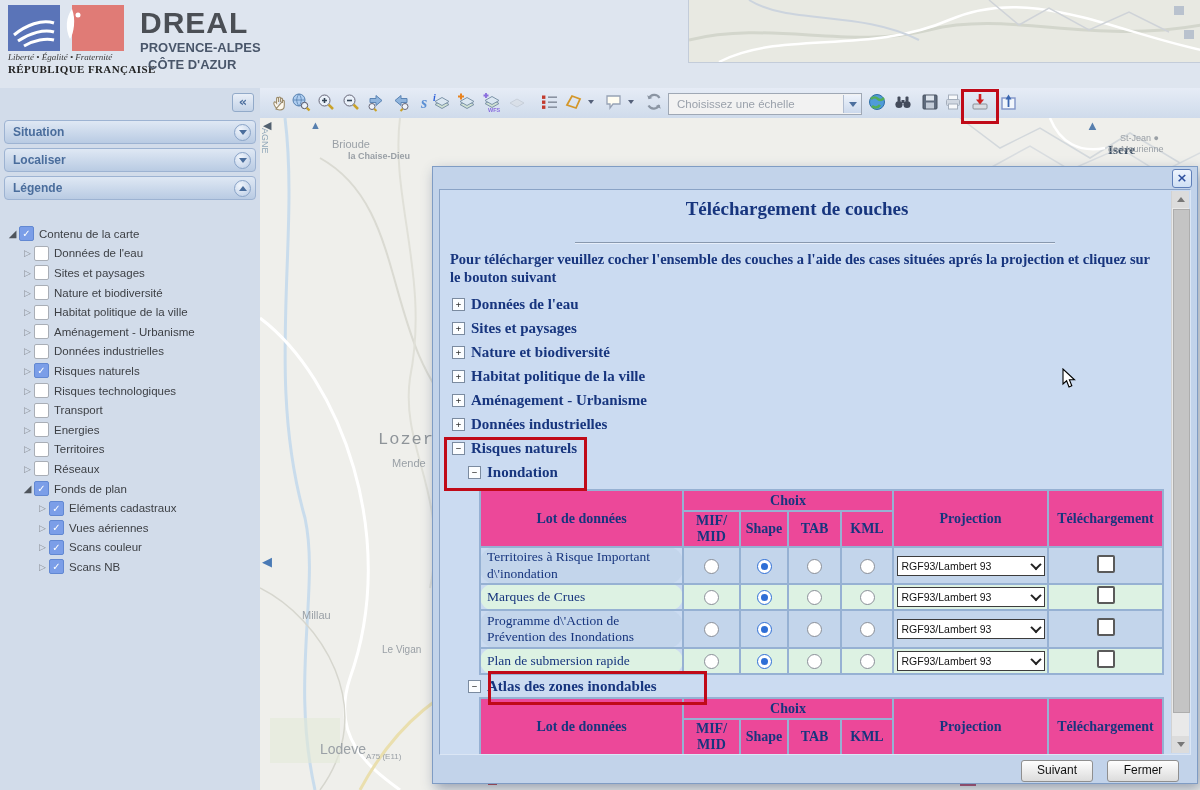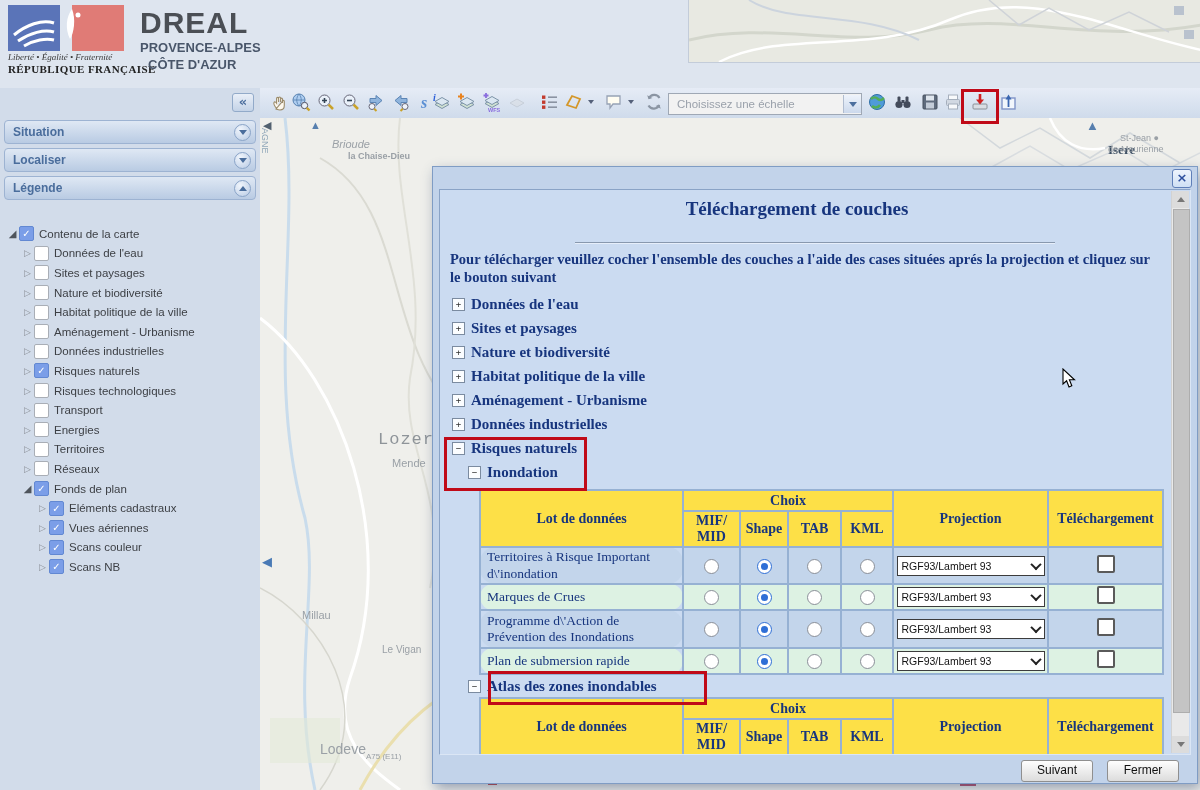--- a/index.html
+++ b/index.html
@@ -69,21 +69,21 @@
   .dsec{height:24px;display:flex;align-items:center;}
   .pmbox{display:inline-block;width:11px;height:11px;border:1px solid #7b8ba0;background:#fbfdff;
     font:9px/10px "DejaVu Sans Mono",monospace;color:#333;text-align:center;margin-right:6px;cursor:pointer;flex:0 0 11px;}
   .dslabel{font:bold 15px "Liberation Serif",serif;color:#17357e;white-space:nowrap;}
   .tbl-mount{position:absolute;left:39px;}
   #table1-mount{top:299px;}
   #atlas-row{position:absolute;left:28px;top:484px;height:24px;display:flex;align-items:center;}
   #table2-mount{top:507px;}
   table.dl-table{border-collapse:collapse;table-layout:fixed;}
   .dl-table th,.dl-table td{border:2px solid #96b1d3;overflow:hidden;}
-  .dl-table th{background:#fde047;font:bold 14px "Liberation Serif",serif;color:#17357e;padding:1px 2px;}
+  .dl-table th{background:#ec4899;font:bold 14px "Liberation Serif",serif;color:#17357e;padding:1px 2px;}
   .dl-table thead tr:nth-child(1){height:21px;}
   .dl-table thead tr:nth-child(2){height:35px;}
   .dl-table tbody tr:nth-child(1){height:37px;}
   .dl-table tbody tr:nth-child(2){height:25px;}
   .dl-table tbody tr:nth-child(3){height:38px;}
   .dl-table tbody tr:nth-child(4){height:24px;}
   .dl-table tbody tr.blue td{background:#c3d5eb;}
   .dl-table tbody tr.mint td{background:#ddf2e3;}
   .dl-table td.lbl{font:13.5px/1.2 "Liberation Serif",serif;color:#17357e;padding:1px 6px;border-radius:15px;}
   .dl-table td.ctr{text-align:center;vertical-align:middle;}
@@ -409,21 +409,21 @@
       <rect x="10" y="600" width="70" height="45" fill="#e3e9d8" opacity=".6"></rect>
       <rect x="200" y="652" width="14" height="9" fill="#a06ab8"></rect>
       <rect x="228" y="660" width="9" height="7" fill="#c04848"></rect>
       <rect x="248" y="655" width="10" height="8" fill="#8a5aa8"></rect>
       <rect x="640" y="656" width="26" height="10" fill="#9b6ab0"></rect>
       <rect x="700" y="660" width="16" height="8" fill="#b8506a"></rect>
       <rect x="760" y="654" width="20" height="10" fill="#a06ab8" opacity=".8"></rect>
     </svg>
     <div id="river-name">AGNE</div>
     <div id="map-labels">
-        <span class="mlabel" style="left: 72px; top: 20px; font-size: 11px; font-style: italic;">Brioude</span>
+        <span class="mlabel" style="left: 72px; top: 20px; font-size: 11px;">Brioude</span>
         <span class="mlabel" style="left: 88px; top: 33px; font-size: 9px; font-weight: bold;">la Chaise-Dieu</span>
         <span class="mlabel big" style="left: 118px; top: 312px; font-size: 17px;">Lozere</span>
         <span class="mlabel" style="left: 132px; top: 339px; font-size: 11px;">Mende</span>
         <span class="mlabel" style="left: 42px; top: 491px; font-size: 11px;">Millau</span>
         <span class="mlabel" style="left: 122px; top: 526px; font-size: 10px;">Le Vigan</span>
         <span class="mlabel" style="left: 60px; top: 623px; font-size: 14px;">Lodeve</span>
         <span class="mlabel" style="left: 106px; top: 634px; font-size: 8px;">A75 (E11)</span>
         <span class="mlabel dark" style="left: 848px; top: 24px; font-size: 13px;">Isere</span>
         <span class="mlabel" style="left: 860px; top: 15px; font-size: 9px;">St-Jean ●</span>
         <span class="mlabel" style="left: 848px; top: 26px; font-size: 9px;">de-Maurienne</span>

